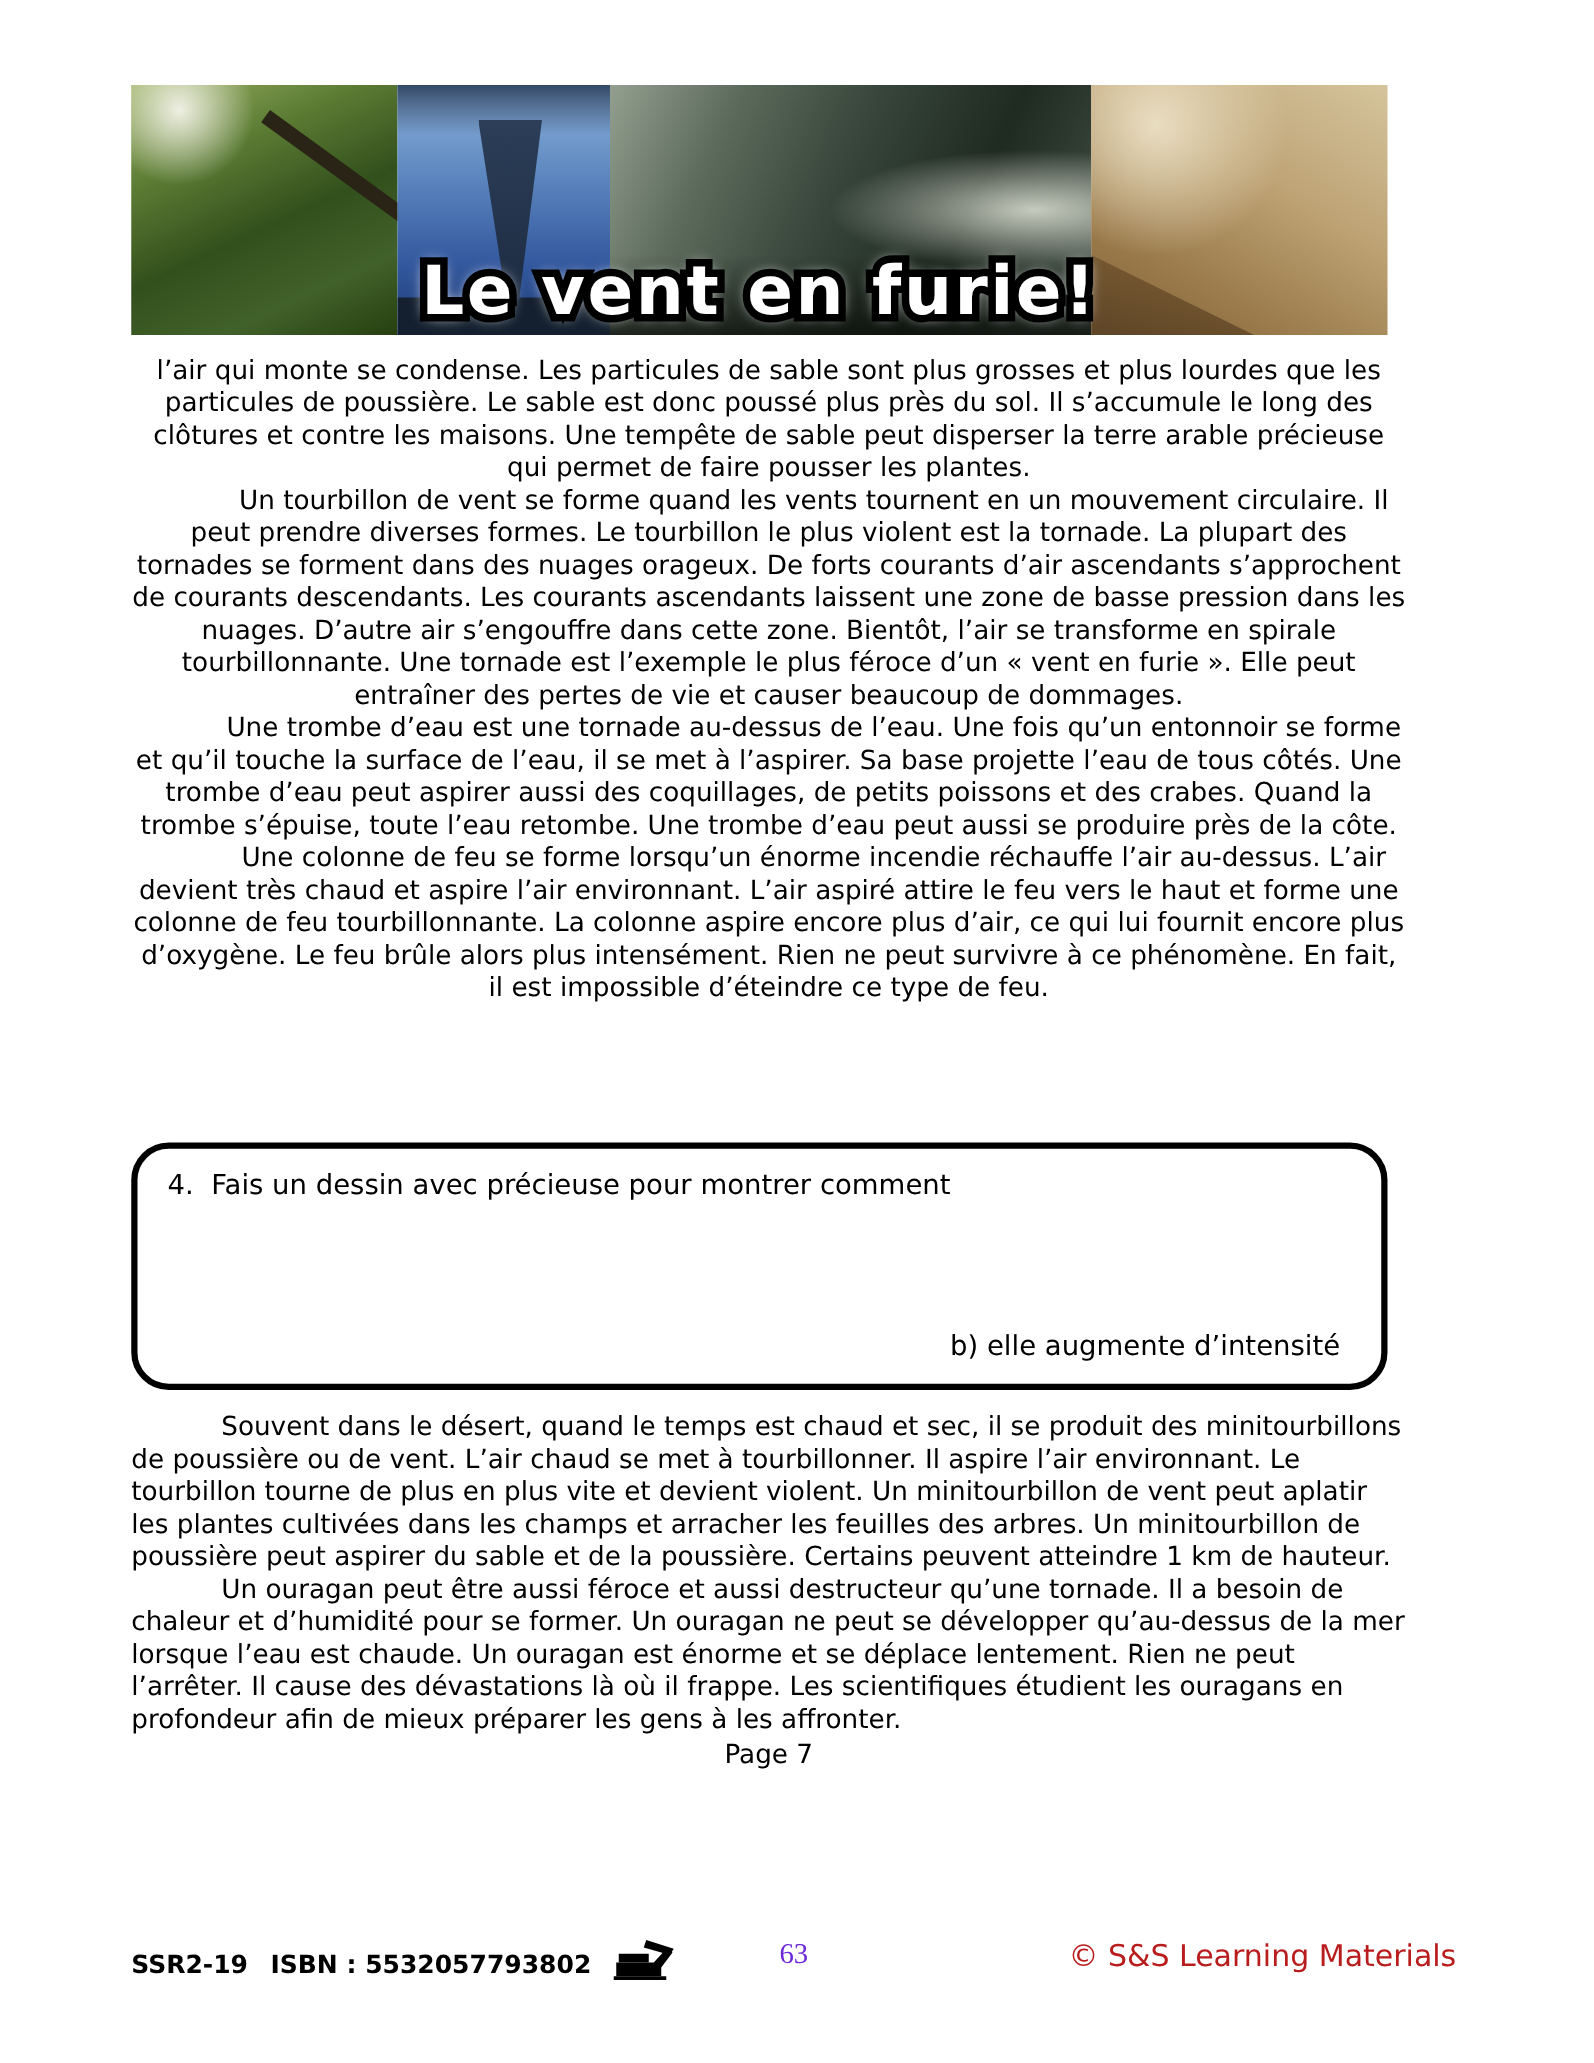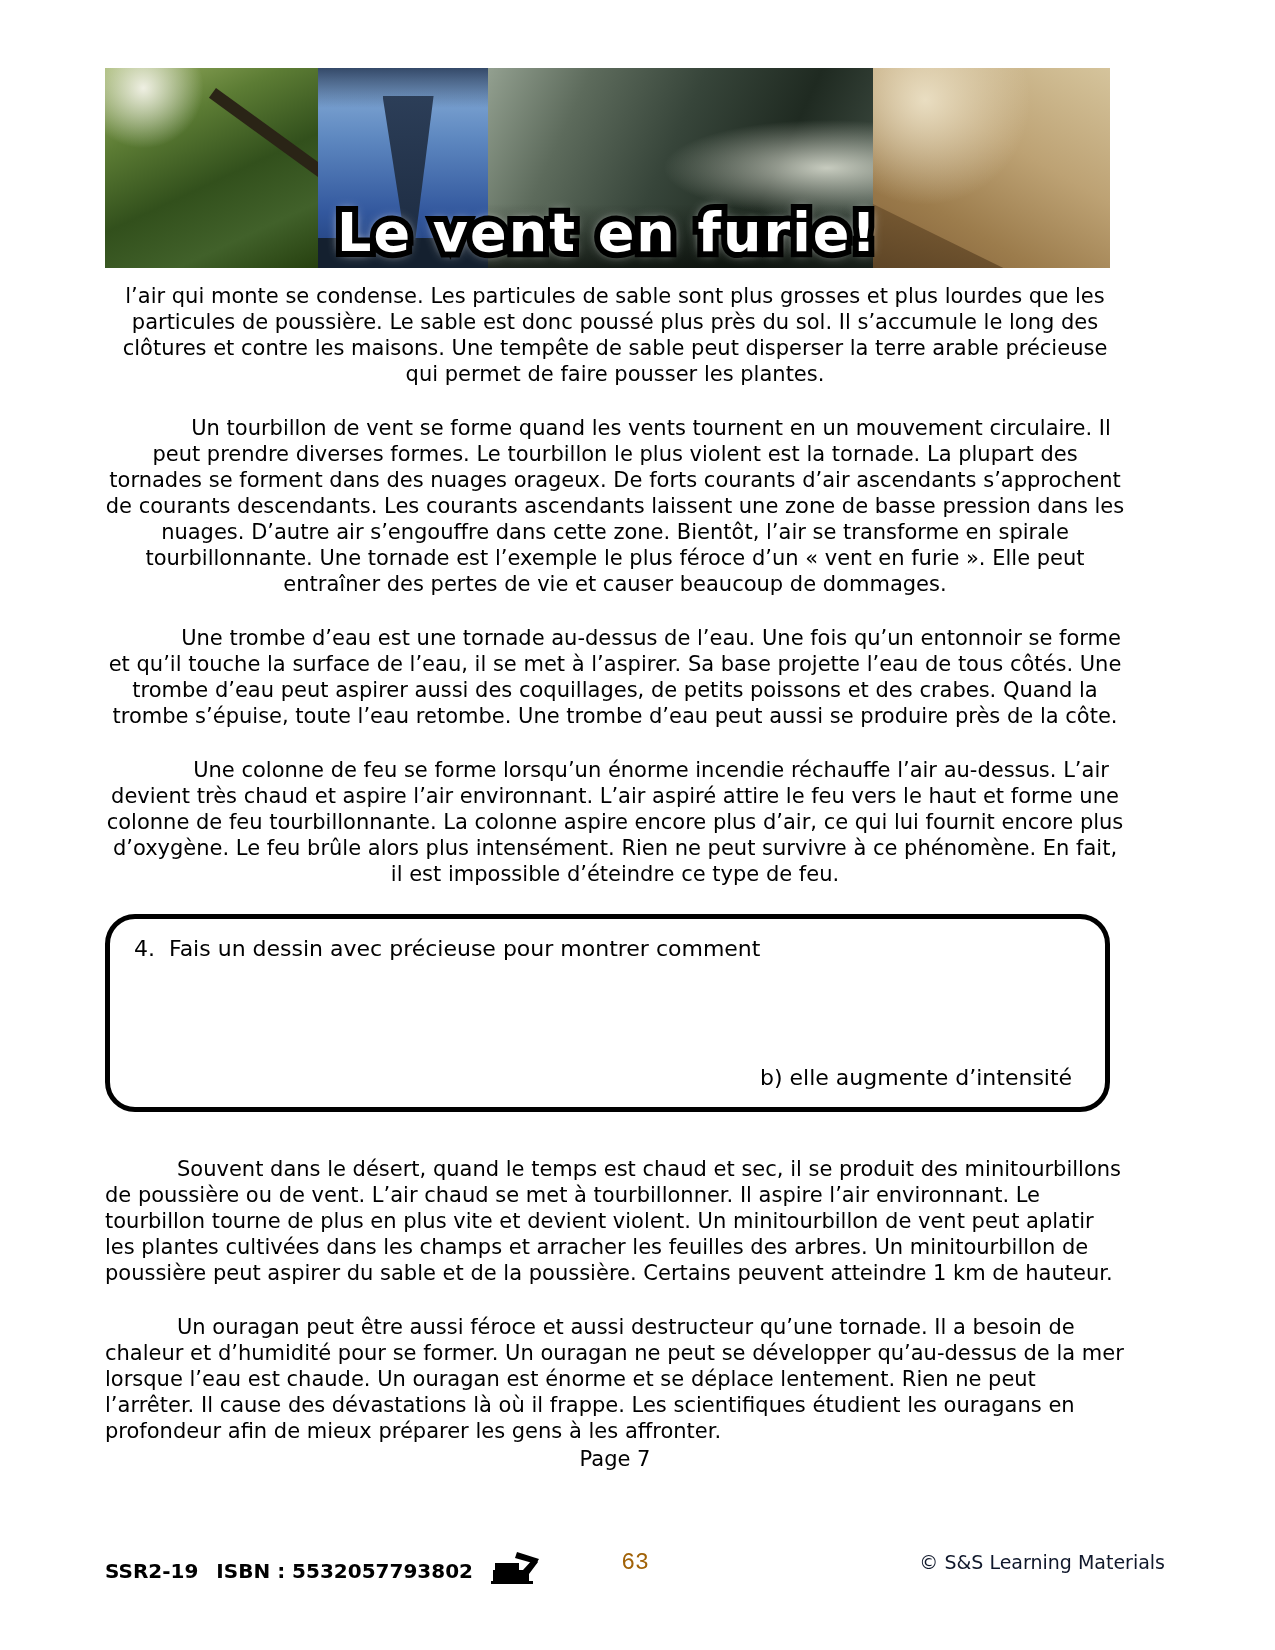--- a/index.html
+++ b/index.html
@@ -49,21 +49,21 @@
     font-size:54px; font-weight:bold; letter-spacing:2px; white-space:nowrap; }
   .title-stroke { -webkit-text-stroke:12px #000; color:#000;
     text-shadow:0 0 10px rgba(255,255,255,.95), 0 0 14px rgba(255,255,255,.9), 0 0 4px rgba(255,255,255,.9); }
   .title-fill { color:#ffffff; }
 
   
   .text-block { position:absolute; left:105px; width:1020px; font-size:21px; line-height:26px; }
   .top-text { top:283px;text-align:center; }
   .bottom-text { top:1128px; }
   .para { margin:0; }
-  .indent { text-indent:72px;margin-top:28px; }
+  .indent { text-indent:72px; }
 
   
   .question-box { position:absolute; left:105px; top:914px; width:1005px; height:198px;
     border:5px solid #000; border-radius:30px; background:#fff;
     display:flex; flex-direction:column; justify-content:space-between;
     padding:16px 40px 16px 24px; font-size:22px; line-height:27px; }
   .q-prompt { display:flex; }
   .q-num { margin-right:14px; }
   .q-parts { position:relative; height:28px; }
   .q-a { position:absolute; left:36px; bottom:0; white-space:nowrap; }
@@ -72,22 +72,22 @@
   
   .page-label { text-align:center; font-size:21px; margin-top:2px; }
 
   
   .footer { position:absolute; left:105px; right:110px; top:1546px; height:40px; }
   .footer-left { position:absolute; left:0; top:4px; display:flex; align-items:center; gap:10px;
     font-size:20px; font-weight:bold; color:#000; }
   .footer-code { margin-right:8px; }
   .printer-icon-box { display:inline-block; margin-left:6px; }
   .footer-center { position:absolute; left:50%; transform:translateX(-50%); top:4px;
-    font-family:Liberation Mono, monospace; font-size:23px; color:#a16207; }
-  .footer-right { position:absolute; right:0; top:5px; font-size:19px; color:#0f172a; }
+    font-family:Liberation Serif, serif; font-size:23px; color:#6d28d9; }
+  .footer-right { position:absolute; right:0; top:5px; font-size:24px; color:#b91c1c; }
 </style>
 </head>
 <body>
 
 <div class="page">
 
   <div class="header-strip">
     <div class="photo photo1"></div>
     <div class="photo photo2">
       <div class="funnel"></div>

